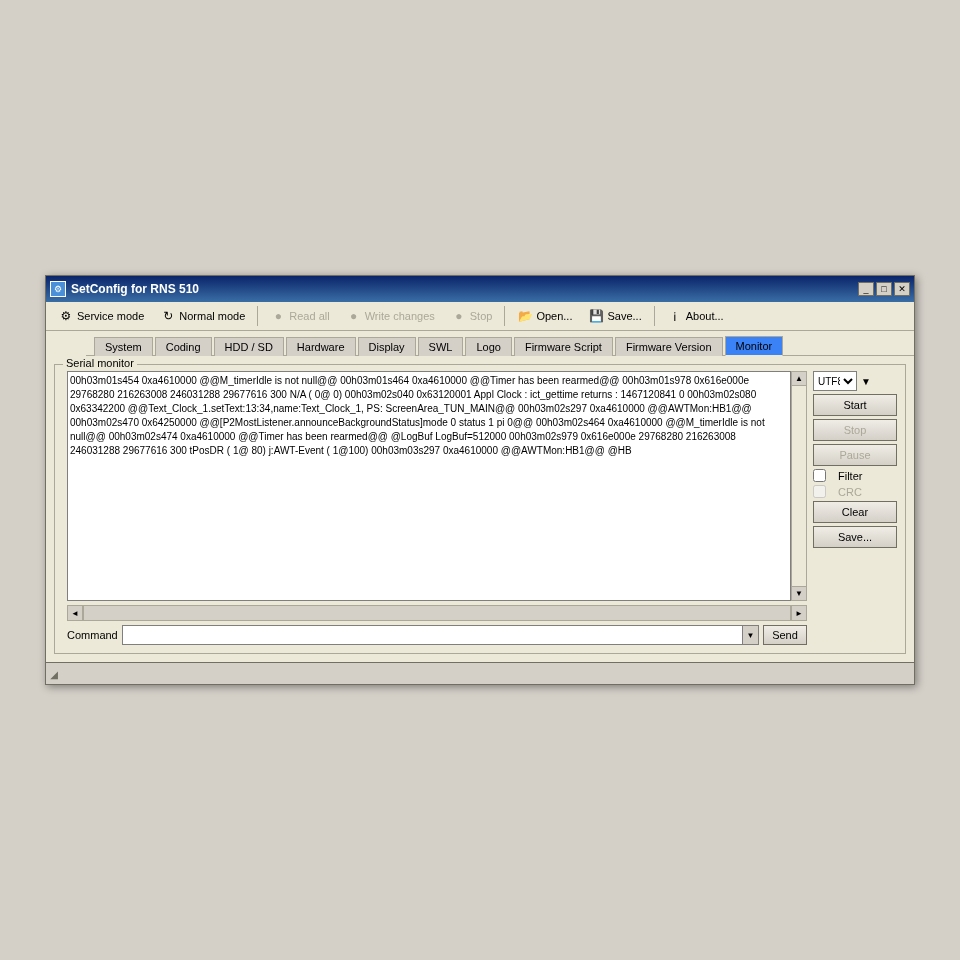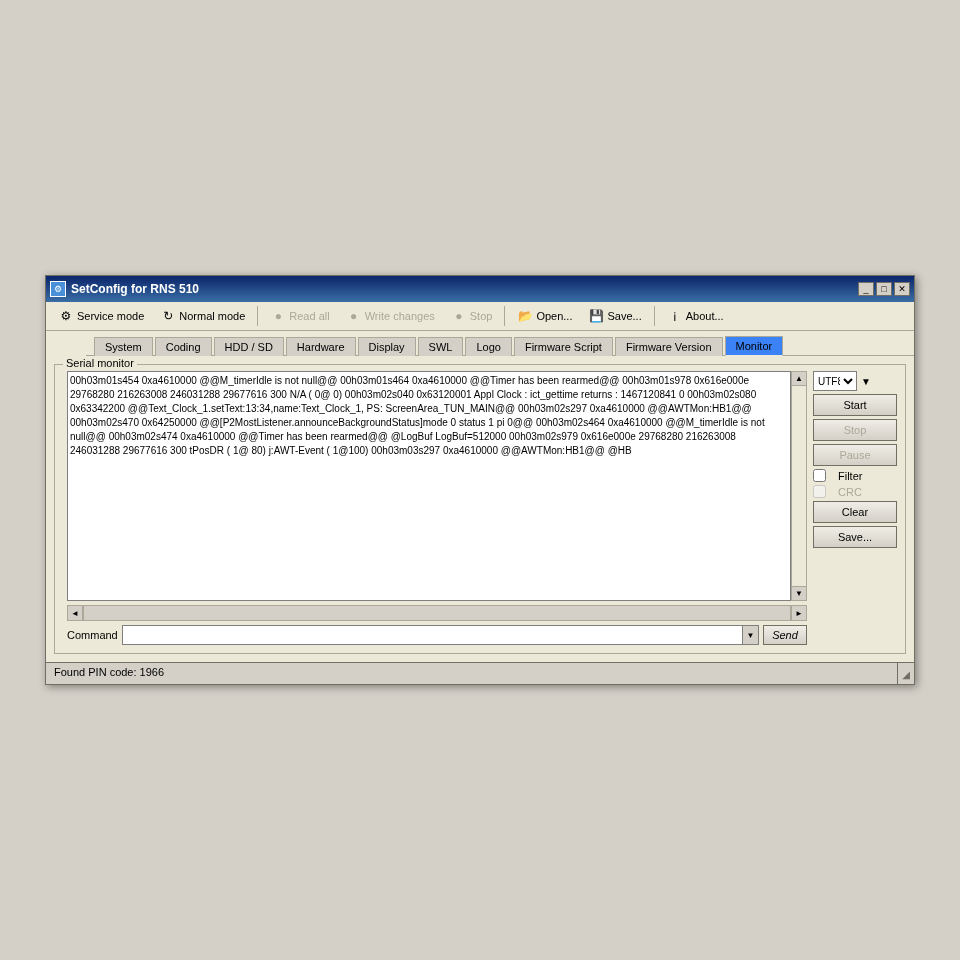--- a/index.html
+++ b/index.html
@@ -267,21 +267,20 @@
     .ctrl-checkbox.disabled {
       color: #aca899;
     }
     .send-btn {
       width: 44px;
       height: 20px;
       background: linear-gradient(to bottom, #f0ede6, #d4d0c8);
       border: 1px solid #716f64;
       font-size: 11px;
       cursor: pointer;
-      font-style: italic;
     }
     .statusbar {
       background: #d4d0c8;
       border-top: 1px solid #716f64;
       display: flex;
       font-size: 11px;
       height: 22px;
     }
     .status-panel {
       padding: 3px 8px;
@@ -449,18 +448,17 @@
               <span style="color:#aca899;">CRC</span>
             </div>
             <button class="ctrl-btn">Clear</button>
             <button class="ctrl-btn">Save...</button>
           </div>
         </div>
       </div>
     </div>
 
     <div class="statusbar">
-      <div class="status-panel wide">Found PIN code: 1966</div>
       <div class="status-resize">◢</div>
     </div>
 
   </div>
 </div>
 
 </body></html>

